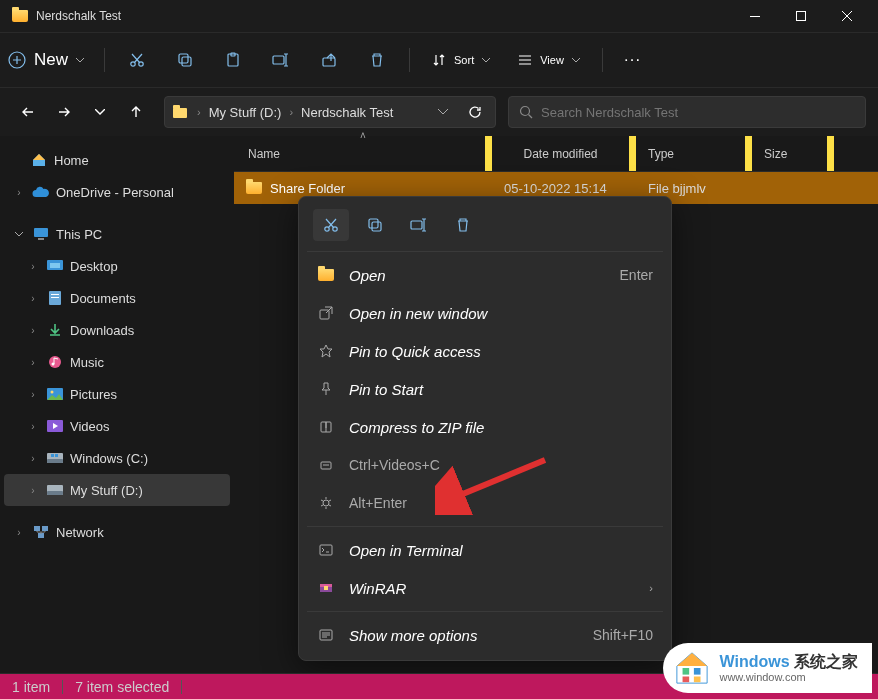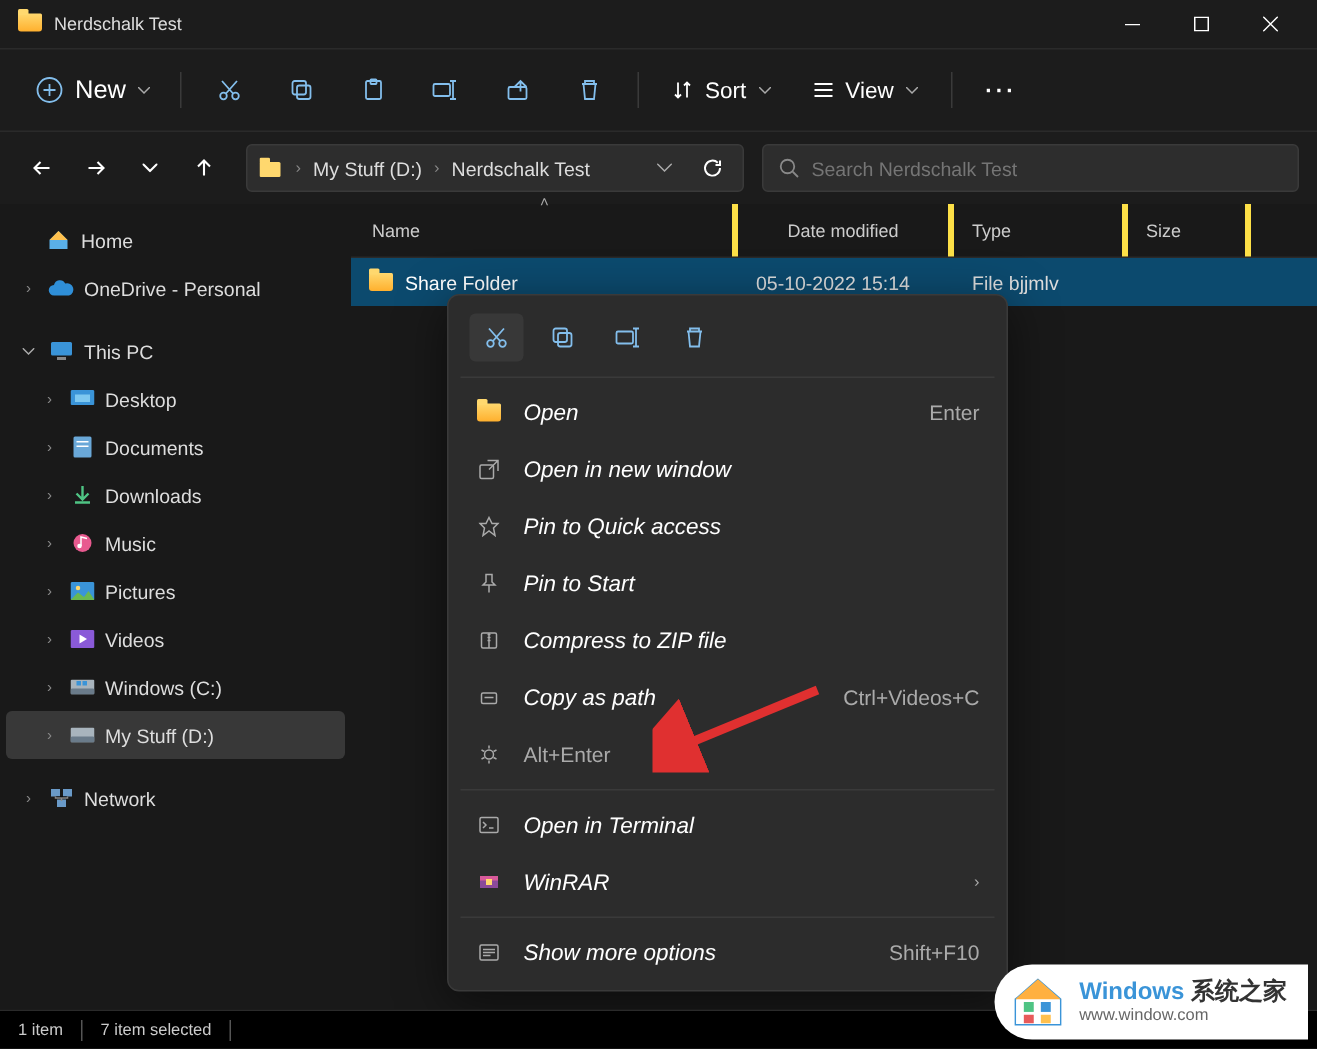--- a/index.html
+++ b/index.html
@@ -6,25 +6,25 @@
     body { width: 878px; height: 699px; background: #1c1c1c; color: #fff; overflow: hidden; position: relative; }
     
     
     .titlebar { height: 32px; background: #1c1c1c; display: flex; align-items: center; padding: 0 8px; }
     .titlebar-folder-icon { width: 16px; height: 16px; margin-right: 8px; margin-left: 4px; }
     .titlebar-title { font-size: 12px; color: #ddd; flex: 1; }
     .titlebar-controls { display: flex; }
     .titlebar-btn { width: 46px; height: 32px; display: flex; align-items: center; justify-content: center; color: #fff; }
     
     
-    .toolbar { height: 56px; background: #1c1c1c; display: flex; align-items: center; padding: 0 16px; gap: 8px; border-top: 1px solid #2a2a2a; border-bottom: 1px solid #2a2a2a; }
+    .toolbar { height: 56px; background: #1c1c1c; display: flex; align-items: center; padding: 0 0; gap: 8px; border-top: 1px solid #2a2a2a; border-bottom: 1px solid #2a2a2a; }
     .new-btn { display: flex; align-items: center; gap: 8px; padding: 6px 8px; border-radius: 4px; }
     .toolbar-icon-btn { width: 40px; height: 36px; display: flex; align-items: center; justify-content: center; border-radius: 4px; color: #83beec; }
     .toolbar-divider { width: 1px; height: 24px; background: #3a3a3a; margin: 0 4px; }
-    .toolbar-text-btn { display: flex; align-items: center; gap: 8px; padding: 6px 10px; border-radius: 4px; font-size: 15px; }
+    .toolbar-text-btn { display: flex; align-items: center; gap: 8px; padding: 6px 10px; border-radius: 4px; font-size: 11px; }
     .ellipsis-btn { letter-spacing: 2px; font-weight: bold; }
     
     
     .navbar { height: 48px; background: #1c1c1c; display: flex; align-items: center; padding: 0 12px; gap: 4px; }
     .nav-arrow { width: 32px; height: 32px; display: flex; align-items: center; justify-content: center; color: #fff; border-radius: 4px; }
     .address-bar { flex: 1; height: 32px; background: #2d2d2d; border: 1px solid #3a3a3a; border-radius: 4px; display: flex; align-items: center; padding: 0 4px; margin: 0 8px; }
     .address-seg { padding: 4px 6px; font-size: 13px; color: #ddd; }
     .address-sep { color: #888; font-size: 11px; padding: 0 2px; }
     .address-end { display: flex; margin-left: auto; }
     .search-box { width: 358px; height: 32px; background: #2d2d2d; border: 1px solid #3a3a3a; border-radius: 4px; display: flex; align-items: center; padding: 0 10px; }
@@ -34,47 +34,47 @@
     .main { display: flex; height: 540px; }
     .sidebar { width: 234px; background: #191919; padding: 8px 4px; overflow-y: auto; }
     .tree-item { display: flex; align-items: center; height: 32px; padding: 0 8px; border-radius: 4px; font-size: 13px; color: #ddd; gap: 6px; }
     .tree-item.selected { background: #383838; }
     .tree-expand { width: 14px; height: 14px; display: flex; align-items: center; justify-content: center; color: #888; font-size: 10px; }
     .tree-icon { width: 18px; height: 18px; display: flex; align-items: center; justify-content: center; }
     .tree-spacer { height: 10px; }
     
     .content { flex: 1; background: #191919; }
     .column-headers { display: flex; height: 36px; align-items: center; border-bottom: 1px solid #2a2a2a; font-size: 12px; color: #ccc; position: relative; }
-    .col { padding: 0 12px; border-right: 4px solid #fde047; height: 100%; display: flex; align-items: center; }
+    .col { padding: 0 12px; border-right: 7px solid #fde047; height: 100%; display: flex; align-items: center; }
     .col-name { width: 258px; padding-left: 14px; }
     .col-date { width: 144px; justify-content: center; }
     .col-type { width: 116px; }
     .col-size { width: 82px; }
     .sort-indicator { position: absolute; left: 126px; top: -6px; color: #aaa; font-size: 10px; }
     
-    .file-row { display: flex; height: 32px; align-items: center; font-size: 13px; background: #0c4a6e; }
+    .file-row { display: flex; height: 32px; align-items: center; font-size: 13px; background: #a16207; }
     .file-row .cell { padding: 0 12px; }
     .cell-name { width: 258px; display: flex; align-items: center; gap: 8px; padding-left: 10px; }
     .cell-date { width: 144px; color: #ddd; }
     .cell-type { width: 116px; color: #ddd; }
     
     
     .context-menu { position: absolute; left: 298px; top: 196px; width: 374px; background: #2c2c2c; border: 1px solid #3a3a3a; border-radius: 8px; box-shadow: 0 8px 32px rgba(0,0,0,0.5); padding: 6px; }
     .ctx-icon-row { display: flex; gap: 8px; padding: 6px 8px; }
     .ctx-icon-btn { width: 36px; height: 32px; display: flex; align-items: center; justify-content: center; border-radius: 4px; color: #83beec; }
     .ctx-icon-btn.active { background: #383838; }
     .ctx-divider { height: 1px; background: #3a3a3a; margin: 4px 2px; }
     .ctx-item { display: flex; align-items: center; height: 38px; padding: 0 12px; border-radius: 4px; font-size: 15px; gap: 14px; }
     .ctx-item-icon { width: 18px; height: 18px; display: flex; align-items: center; justify-content: center; color: #aaa; }
     .ctx-item-label { flex: 1; font-style: italic; }
     .ctx-item-shortcut { color: #aaa; font-size: 14px; }
     .ctx-item-arrow { color: #aaa; font-size: 11px; }
     
     
-    .statusbar { position: absolute; bottom: 0; left: 0; right: 0; height: 26px; background: #000000; display: flex; align-items: center; padding: 10px 12px; font-size: 11px; color: #ccc; border-top: 1px solid #2a2a2a; }
+    .statusbar { position: absolute; bottom: 0; left: 0; right: 0; height: 26px; background: #be185d; display: flex; align-items: center; padding: 10px 12px; font-size: 14px; color: #ccc; border-top: 1px solid #2a2a2a; }
     .status-divider { width: 1px; height: 14px; background: #555; margin: 0 12px; }
     
     
     .red-arrow { position: absolute; left: 435px; top: 450px; pointer-events: none; }
     
     
     .watermark { position: absolute; right: 6px; bottom: 6px; display: flex; align-items: center; gap: 8px; background: #fff; border-radius: 28px 0 0 28px; padding: 8px 14px 8px 10px; }
     .watermark-house { width: 38px; height: 34px; }
     .watermark-text { display: flex; flex-direction: column; line-height: 1.1; }
     .watermark-sub { font-size: 11px; color: #666; }
@@ -466,21 +466,20 @@
       </span>
     <span class="ctx-item-label">Compress to ZIP file</span>
   </div>
   <div class="ctx-item">
     <span class="ctx-item-icon">
         <svg width="14" height="14" viewBox="0 0 14 14">
           <rect x="2" y="4" width="10" height="7" rx="1" fill="none" stroke="#aaa"></rect>
           <path d="M4 7h6" stroke="#aaa"></path>
         </svg>
       </span>
-    <span class="ctx-item-label">Copy as path</span>
     <span class="ctx-item-shortcut">Ctrl+Videos+C</span>
   </div>
   <div class="ctx-item">
     <span class="ctx-item-icon">
         <svg width="14" height="14" viewBox="0 0 14 14">
           <circle cx="7" cy="7" r="3" fill="none" stroke="#aaa"></circle>
           <path d="M2 4l2 1M12 4l-2 1M2 10l2-1M12 10l-2-1M7 1v2M7 13v-2" stroke="#aaa"></path>
         </svg>
       </span>
     <span class="ctx-item-shortcut">Alt+Enter</span>

